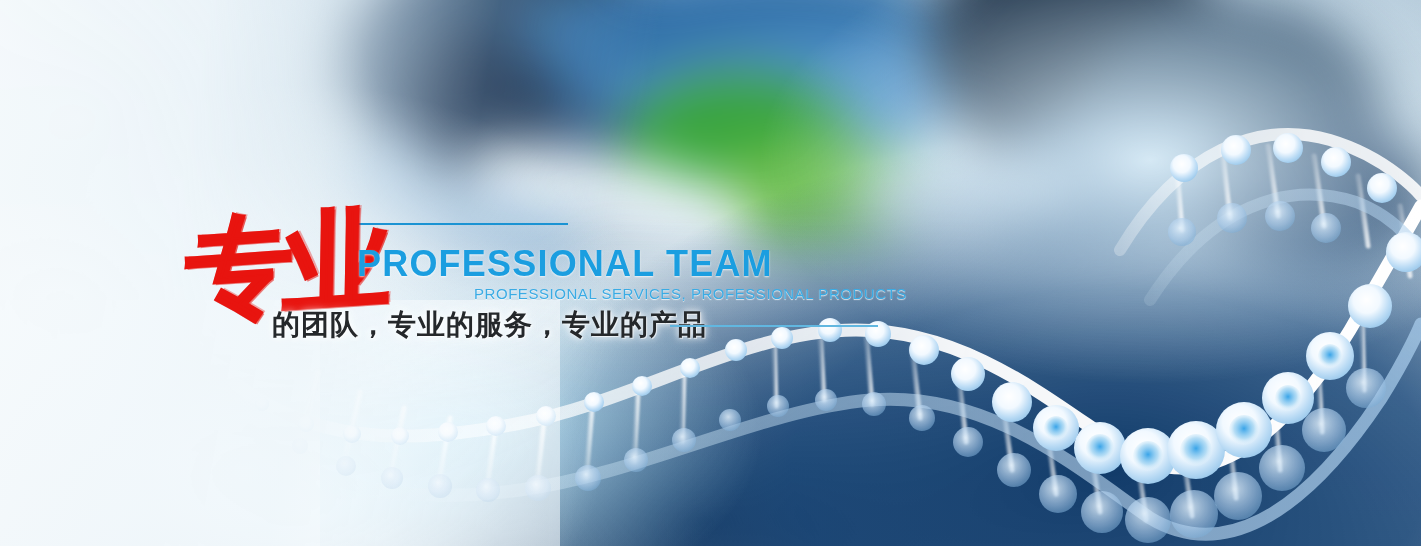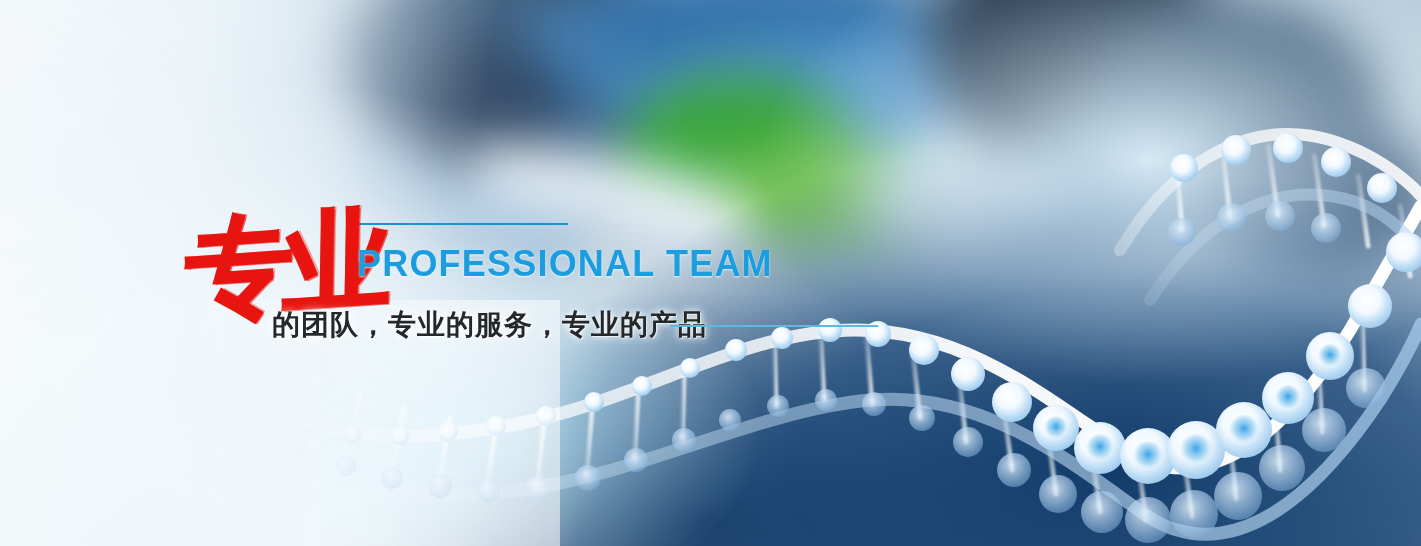--- a/index.html
+++ b/index.html
@@ -370,19 +370,20 @@
 
   <div class="bg-layer" id="bg-wash"></div>
 
   <div id="text-block">
     <div id="rule-top"></div>
 
     <div id="seal">专业</div>
 
     <div id="headline">PROFESSIONAL TEAM</div>
 
+    <div id="subhead">PROFESSIONAL SERVICES, PROFESSIONAL PRODUCTS</div>
 
     <div id="tagline">的团队，专业的服务，专业的产品</div>
 
     <div id="rule-bottom"></div>
   </div>
 
 </div>
 
 </body></html>

